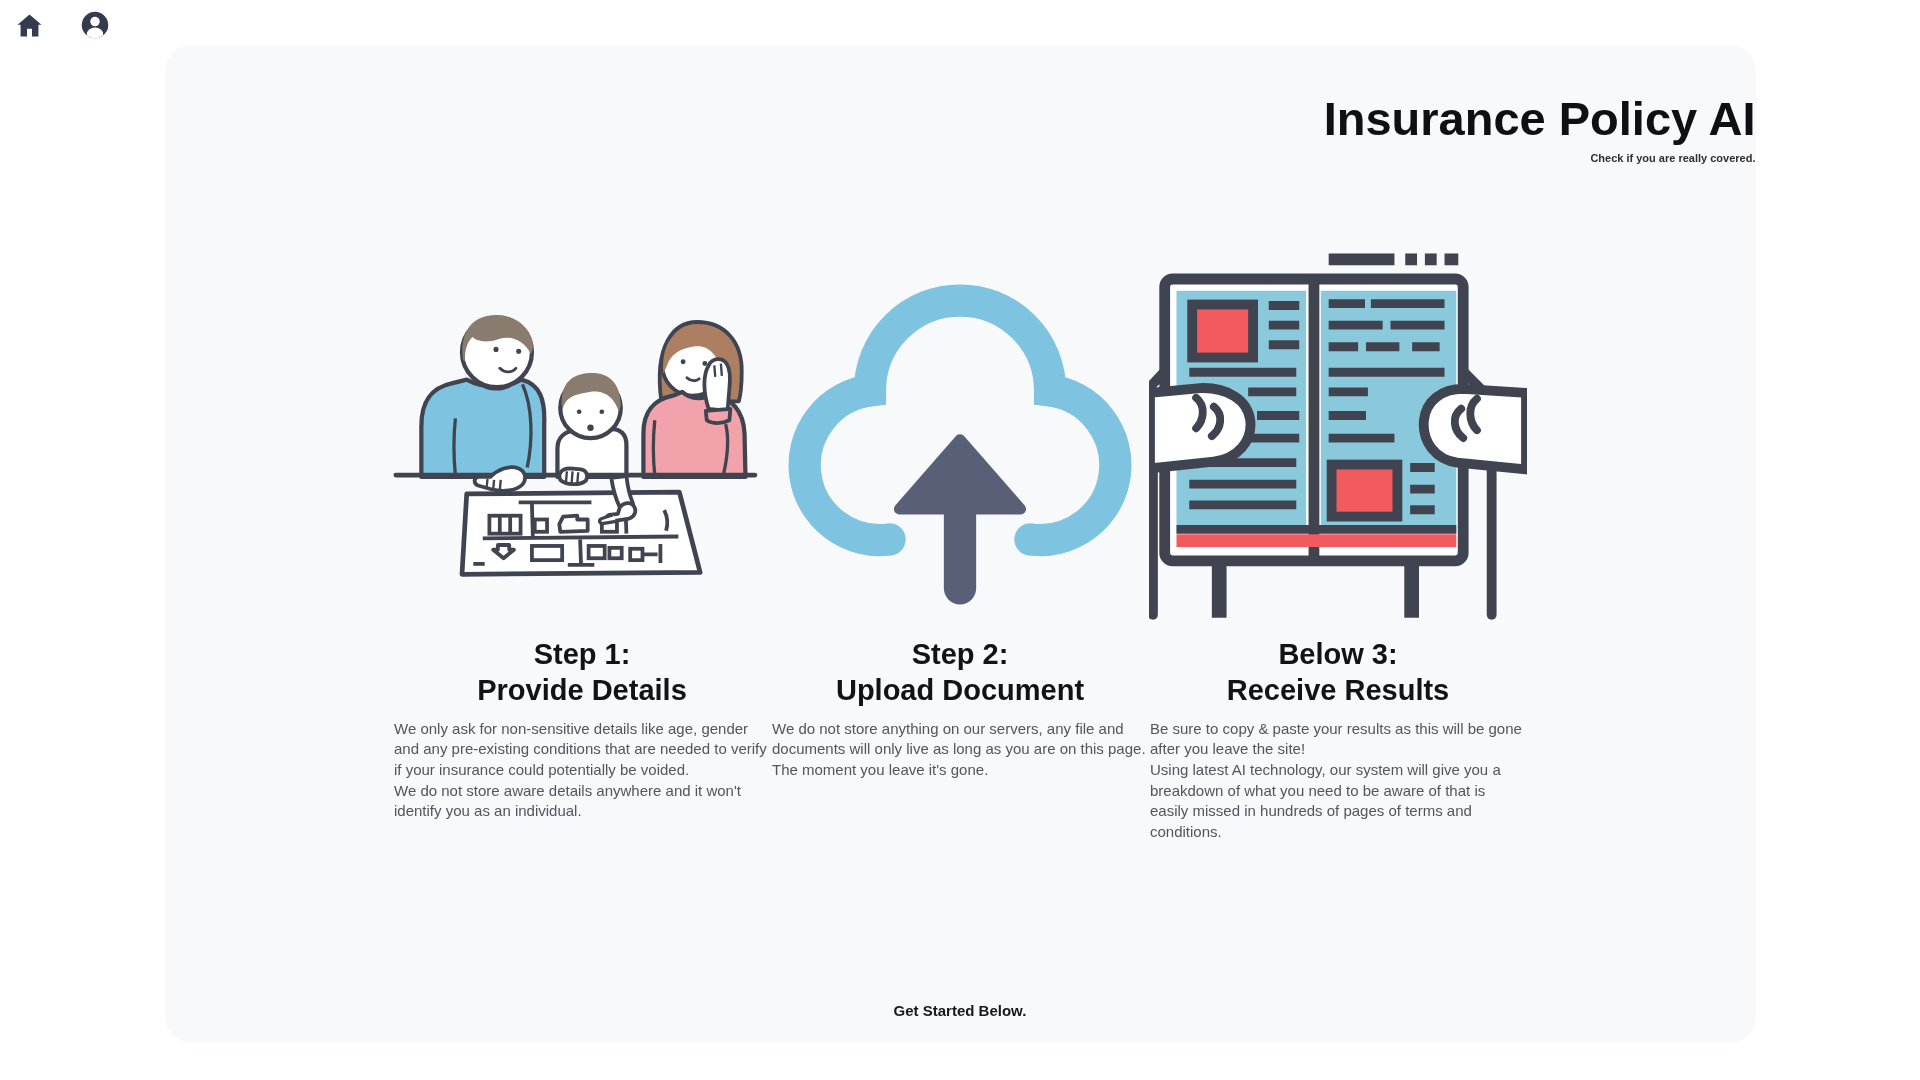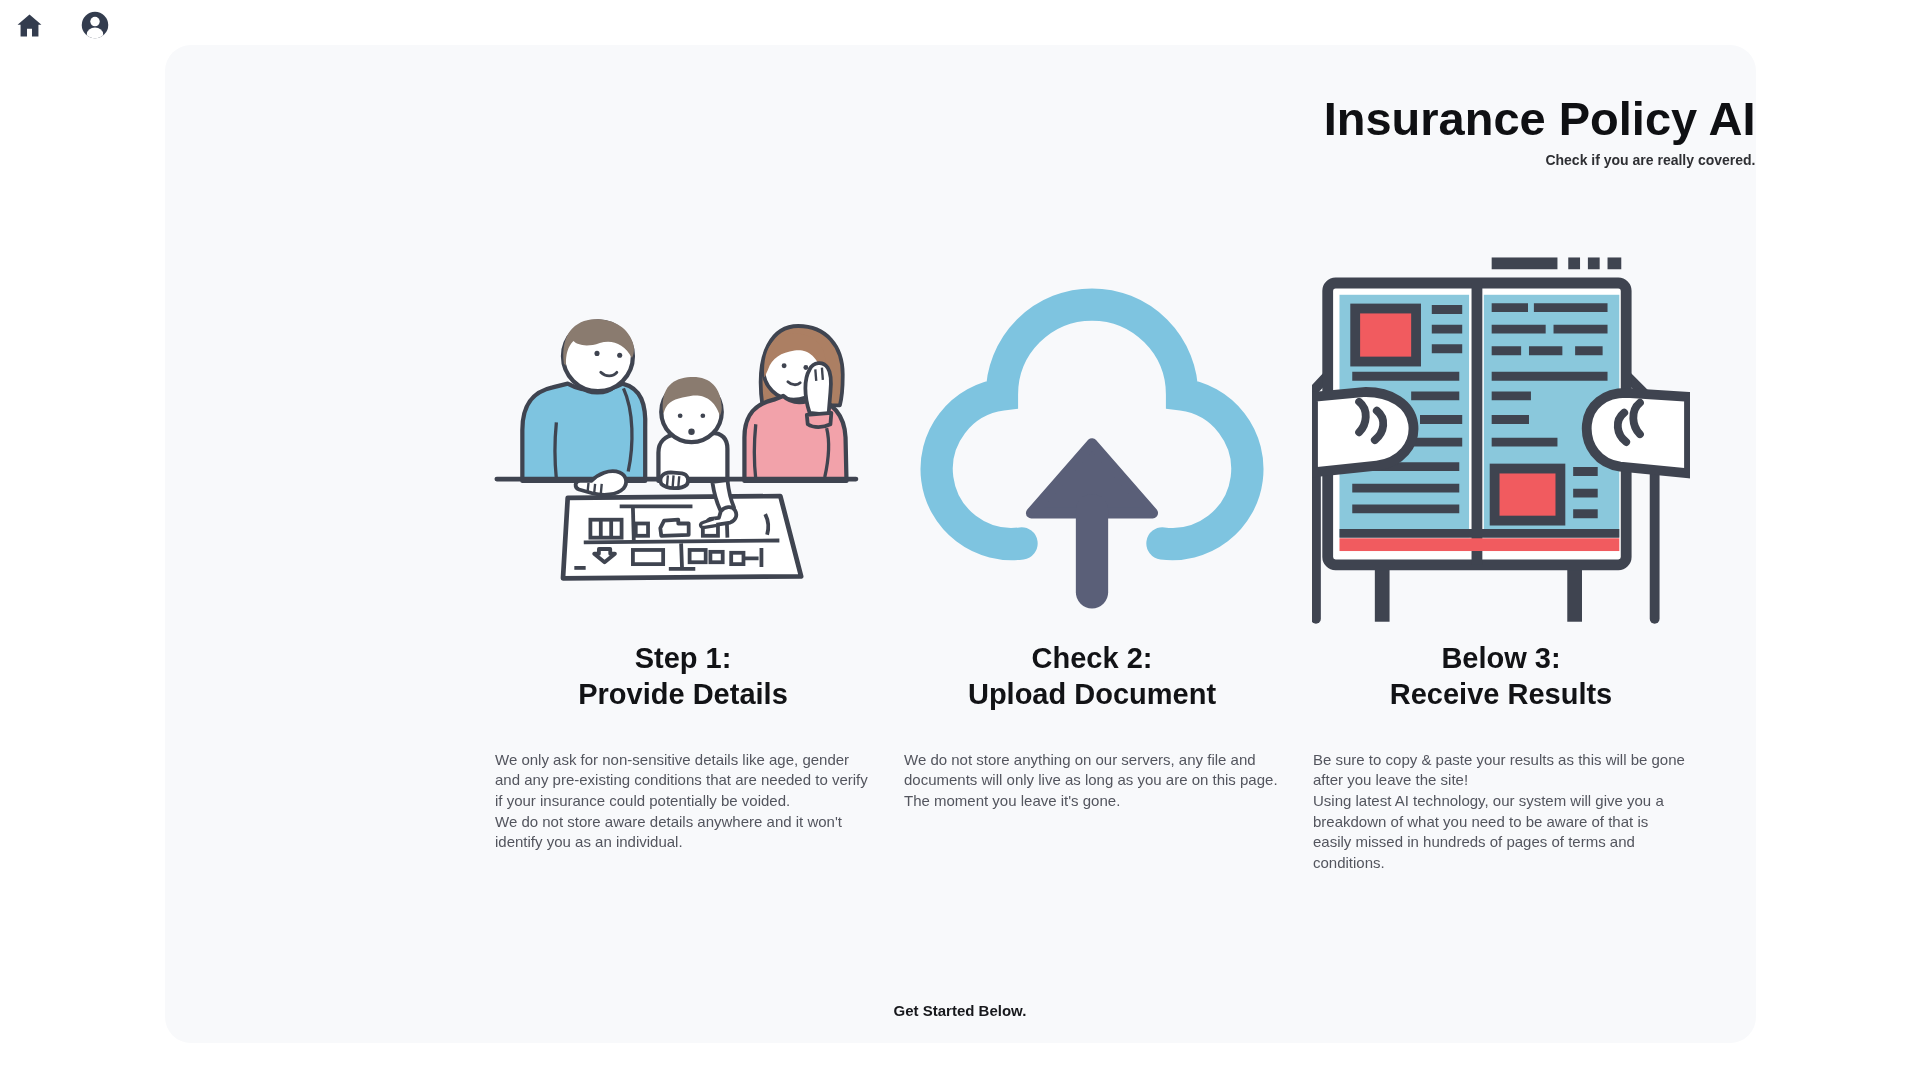--- a/index.html
+++ b/index.html
@@ -10,31 +10,31 @@
   *{box-sizing:border-box; margin:0; padding:0;}
   html,body{width:1920px; height:1080px; overflow:hidden; background:#ffffff;
     font-family:"Liberation Sans", sans-serif;}
   .topbar{position:absolute; top:10px; left:14px; display:flex; gap:36px; z-index:5;}
   .icon-btn{width:30px; height:30px; border:none; background:transparent; cursor:pointer;
     display:flex; align-items:center; justify-content:center; padding:0;}
   .card{position:relative; width:1591px; height:998px; margin:45px auto 0;
     background:var(--card); border-radius:26px;}
   .hero{padding-top:46px; text-align:right;}
   .title{font-size:47px; font-weight:700; color:#0f1013; letter-spacing:0;}
-  .subtitle{margin-top:6px; font-size:14px; font-weight:700; color:#2e2f33;}
-  .steps{width:1460px; margin:22px auto 0; display:flex; justify-content:flex-end;gap:31px;}
+  .subtitle{margin-top:6px; font-size:11px; font-weight:700; color:#2e2f33;}
+  .steps{width:1460px; margin:22px auto 0; display:flex; justify-content:center;}
   .step{width:378px; display:flex; flex-direction:column; align-items:center;}
   .illus{height:450px; width:100%; display:flex; align-items:flex-end; justify-content:center;}
   .illus svg{display:block;}
   .mb34{margin-bottom:34px;} .mb25{margin-bottom:25px;} .mb0{margin-bottom:0;}
   h2.step-h{font-size:29px; line-height:1.25; font-weight:700; color:var(--head);
     text-align:center; margin-top:0;}
   .step p{width:376px; font-size:15px; line-height:1.38; color:var(--body);
     text-align:left; margin-top:0;}
-  .step p:first-of-type{margin-top:37px;}
+  .step p:first-of-type{margin-top:10px;}
   .cta{position:absolute; bottom:24px; left:0; right:0; text-align:center;
     font-size:15px; font-weight:700; color:#17181c;}
 </style>
 </head>
 <body>
 
 <div class="topbar">
   <button class="icon-btn">
     <svg width="27" height="27" viewBox="0 0 26 26">
       <path fill="var(--navy)" d="M13 2.5 L24.5 12.2 L21.6 12.2 L21.6 23.5 L15.4 23.5 L15.4 16.2 L10.6 16.2 L10.6 23.5 L4.4 23.5 L4.4 12.2 L1.5 12.2 Z"></path>
@@ -138,21 +138,21 @@
     <section class="step">
       <div class="illus">
         <svg class="mb25" width="372" height="338" viewBox="0 0 380 345">
           <path d="M118,272 A75,75 0 1 1 98,120 A92,92 0 0 1 282,120 A75,75 0 1 1 262,272" fill="none" stroke="var(--blue)" stroke-width="33" stroke-linecap="round"></path>
           <g>
             <polygon points="190,170 128,241 252,241" fill="var(--slate)" stroke="var(--slate)" stroke-width="11" stroke-linejoin="round"></polygon>
             <path d="M190,238 L190,322" stroke="var(--slate)" stroke-width="33" stroke-linecap="round"></path>
           </g>
         </svg>
       </div>
-      <h2 class="step-h"><span>Check 2:</span><br><span>Upload Document</span></h2>
+      <h2 class="step-h"><span>Step 2:</span><br><span>Upload Document</span></h2>
       <p>We do not store anything on our servers, any file and documents will only live as long as you are on this page. The moment you leave it's gone.</p>
     </section>
 
     <section class="step">
       <div class="illus">
         <svg class="mb0" width="385" height="390" viewBox="0 0 385 390">
           <g stroke="var(--ink)" stroke-width="10" stroke-linecap="round" fill="none">
             <path d="M16,124 L2,139"></path>
             <path d="M4,165 L4,372"></path>
             <path d="M4,216 L16,216"></path>

